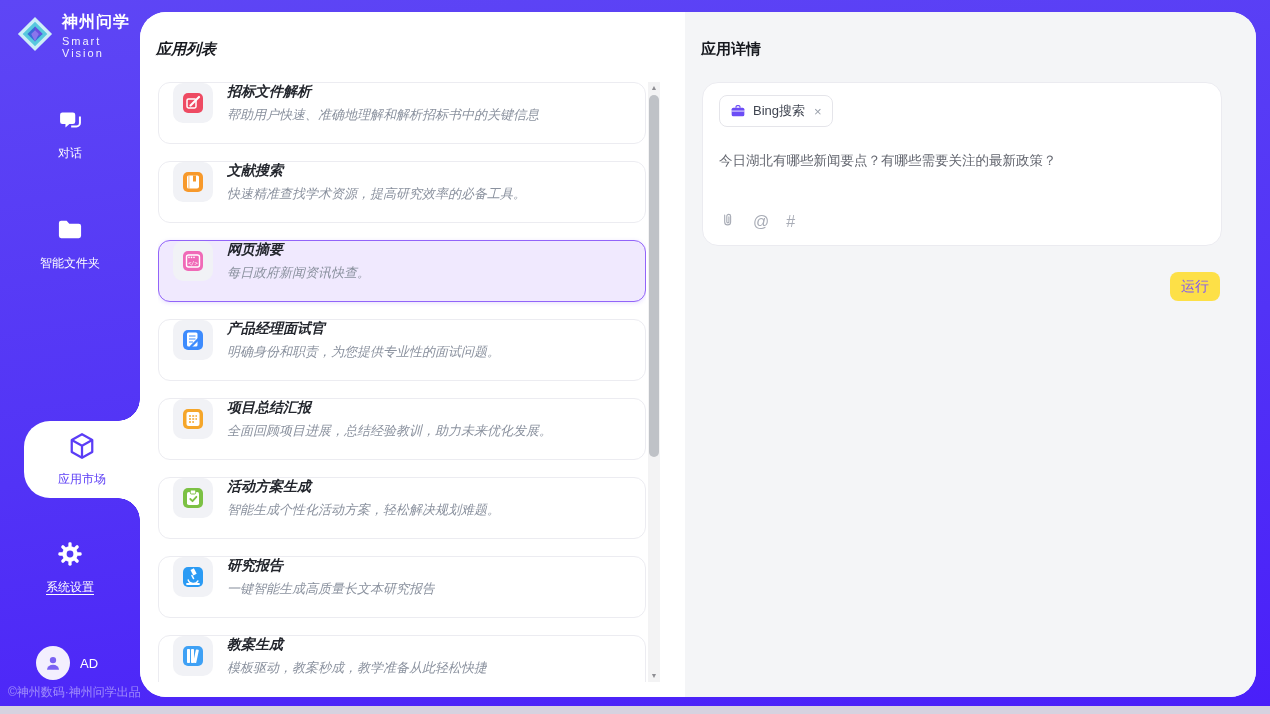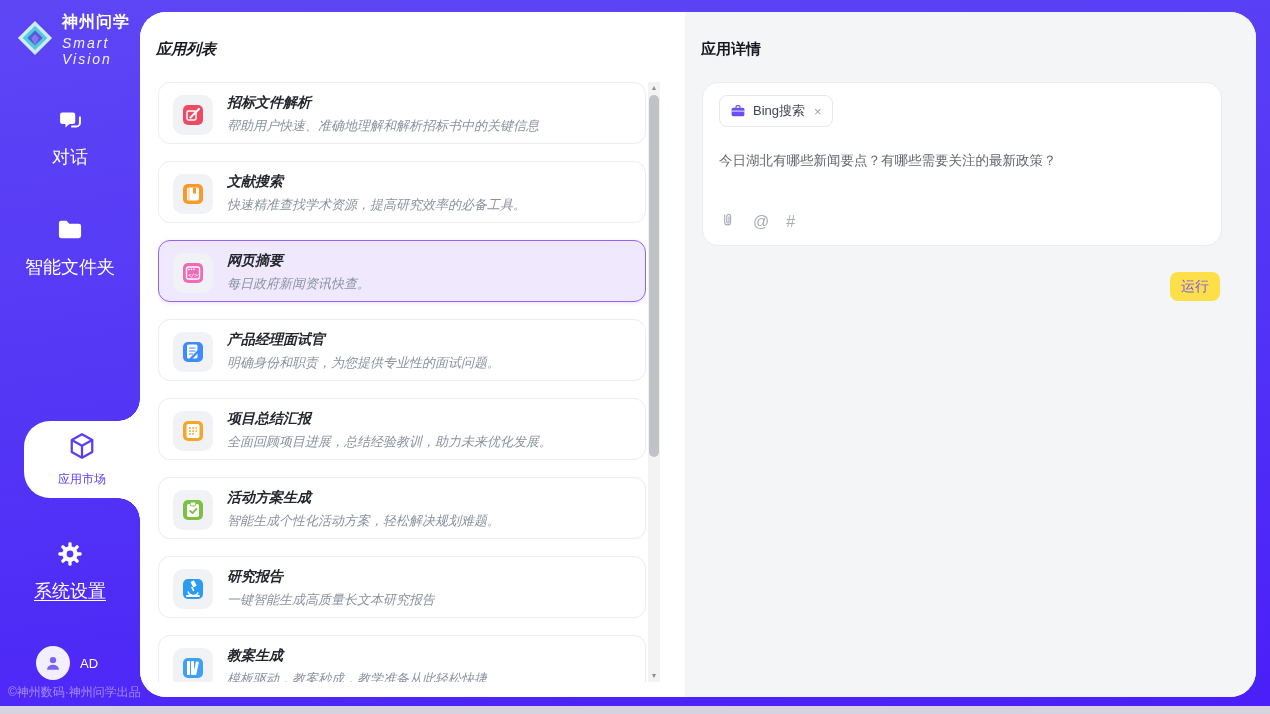--- a/index.html
+++ b/index.html
@@ -7,25 +7,25 @@
   body { position:relative; background:#d7d2e0; font-family:"Liberation Sans","DejaVu Sans",sans-serif; }
 
   
   .frame { position:absolute; left:0; top:0; right:0; bottom:8px;
            background:linear-gradient(172deg,#5e46f5 0%,#5233f6 55%,#4a1ff9 100%); }
 
   
   .sidebar { position:absolute; left:0; top:0; width:140px; height:706px; color:#fff; }
   .brand { position:absolute; left:16px; top:12px; display:flex; align-items:center; gap:8px; }
   .brand-text .bt1 { font-size:16px; font-weight:bold; letter-spacing:1px; }
-  .brand-text .bt2 { font-size:14px; letter-spacing:2px; opacity:.92; margin-top:2px;font-style:italic; }
+  .brand-text .bt2 { font-size:11px; letter-spacing:2px; opacity:.92; margin-top:2px; }
 
   .nav-item { position:absolute; left:0; width:140px; display:flex; flex-direction:column;
               align-items:center; gap:7px; cursor:pointer; }
-  .nav-item .lbl { font-size:18px; color:#fff; }
+  .nav-item .lbl { font-size:12px; color:#fff; }
   .nav-item .lbl.u { text-decoration:underline; text-underline-offset:3px; }
 
   .active-tab { position:absolute; left:24px; right:0; top:421px; height:77px; background:#fff;
                 border-radius:26px 0 0 26px; }
   .active-tab::before { content:""; position:absolute; right:0; top:-22px; width:22px; height:22px;
                 background:radial-gradient(circle at 0 0, rgba(0,0,0,0) 21.5px, #fff 22px); }
   .active-tab::after { content:""; position:absolute; right:0; bottom:-22px; width:22px; height:22px;
                 background:radial-gradient(circle at 0 100%, rgba(0,0,0,0) 21.5px, #fff 22px); }
   .active-tab .inner { position:absolute; inset:0; display:flex; flex-direction:column;
                 align-items:center; justify-content:center; gap:6px; cursor:pointer; }
@@ -40,21 +40,21 @@
   .content { position:absolute; left:140px; top:12px; width:1116px; height:685px;
              background:#fff; border-radius:26px; overflow:hidden; display:flex; }
 
   .panel-left { width:545px; position:relative; background:#fff; box-shadow:2px 0 6px rgba(0,0,0,.04);font-style:italic; }
   .panel-right { flex:1; position:relative; background:#f4f5f7; }
   .panel-title { position:absolute; left:16px; top:28px; font-size:15px; font-weight:bold; color:#17191f; }
 
   
   .cards { position:absolute; left:18px; top:70px; width:488px; height:600px; overflow:hidden; }
   .card { height:62px; margin-bottom:17px; border:1px solid #ececf1; border-radius:12px;
-          background:#fff; display:flex; align-items:flex-end; padding:8px 14px; gap:14px; cursor:pointer; }
+          background:#fff; display:flex; align-items:flex-start; padding:0 14px; gap:14px; cursor:pointer; }
   .card.selected { background:#f0e9fe; border:1.5px solid #9264f9; box-shadow:0 1px 4px rgba(120,80,250,.18); }
   .app-ic { width:40px; height:40px; border-radius:10px; background:#f1f2f6; display:grid; place-items:center; flex:none; }
   .card-txt { min-width:0; }
   .card-name { font-size:14px; font-weight:bold; color:#23262d; margin-bottom:5px; }
   .card-desc { font-size:13px; color:#8a919e; white-space:nowrap; overflow:hidden; }
 
   
   .sbar { position:absolute; left:508px; top:70px; width:12px; height:600px; background:#f3f3f4;
           display:flex; flex-direction:column; align-items:center; cursor:pointer; }
   .sbar .arr { font-size:7px; color:#8e8e93; line-height:12px; height:12px; }

